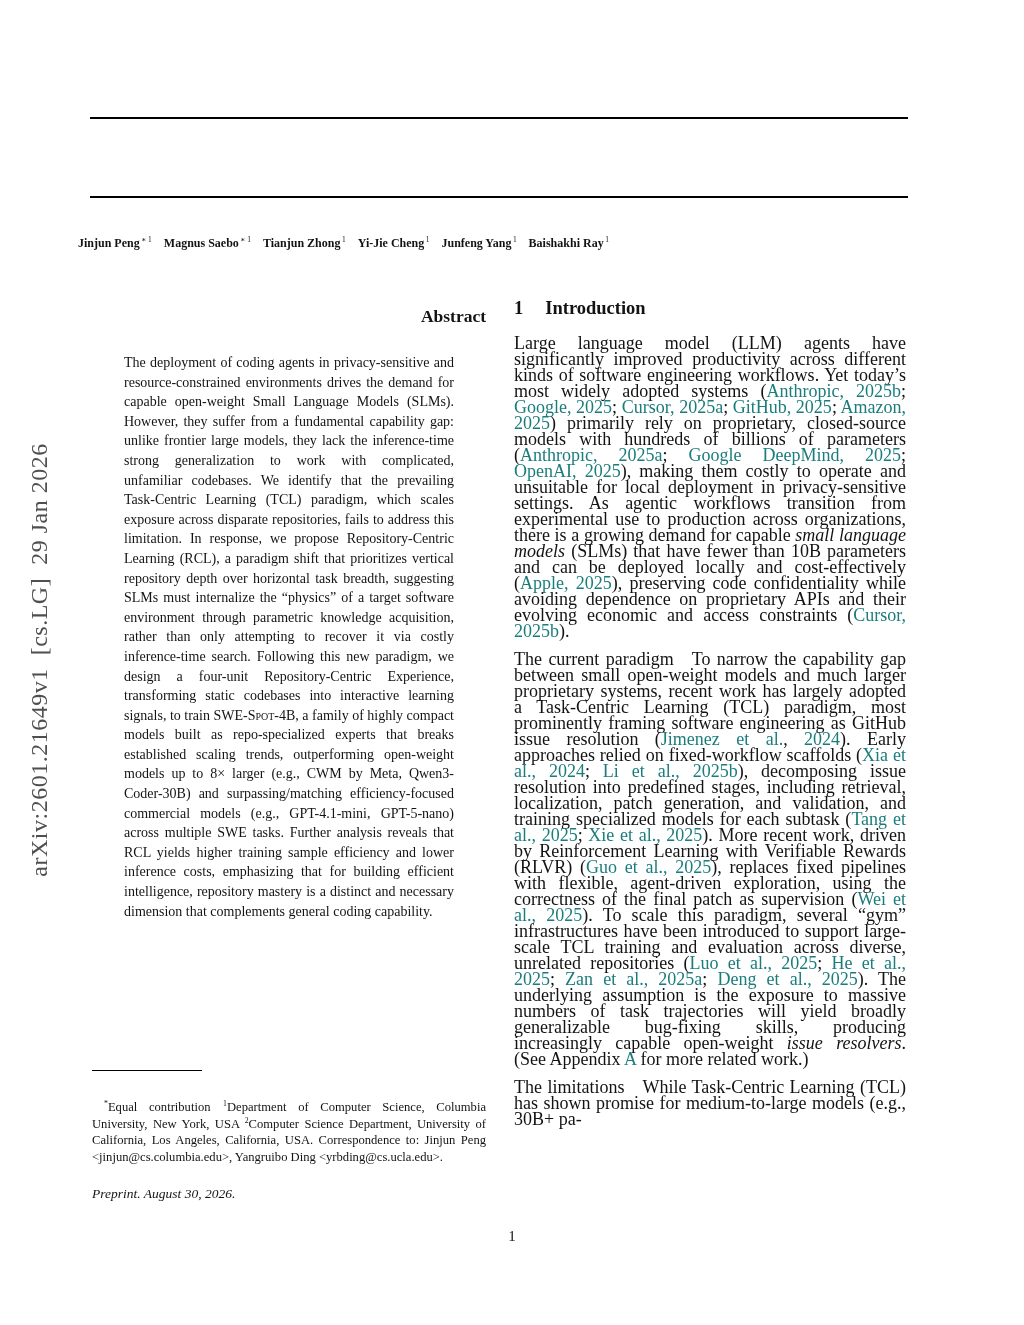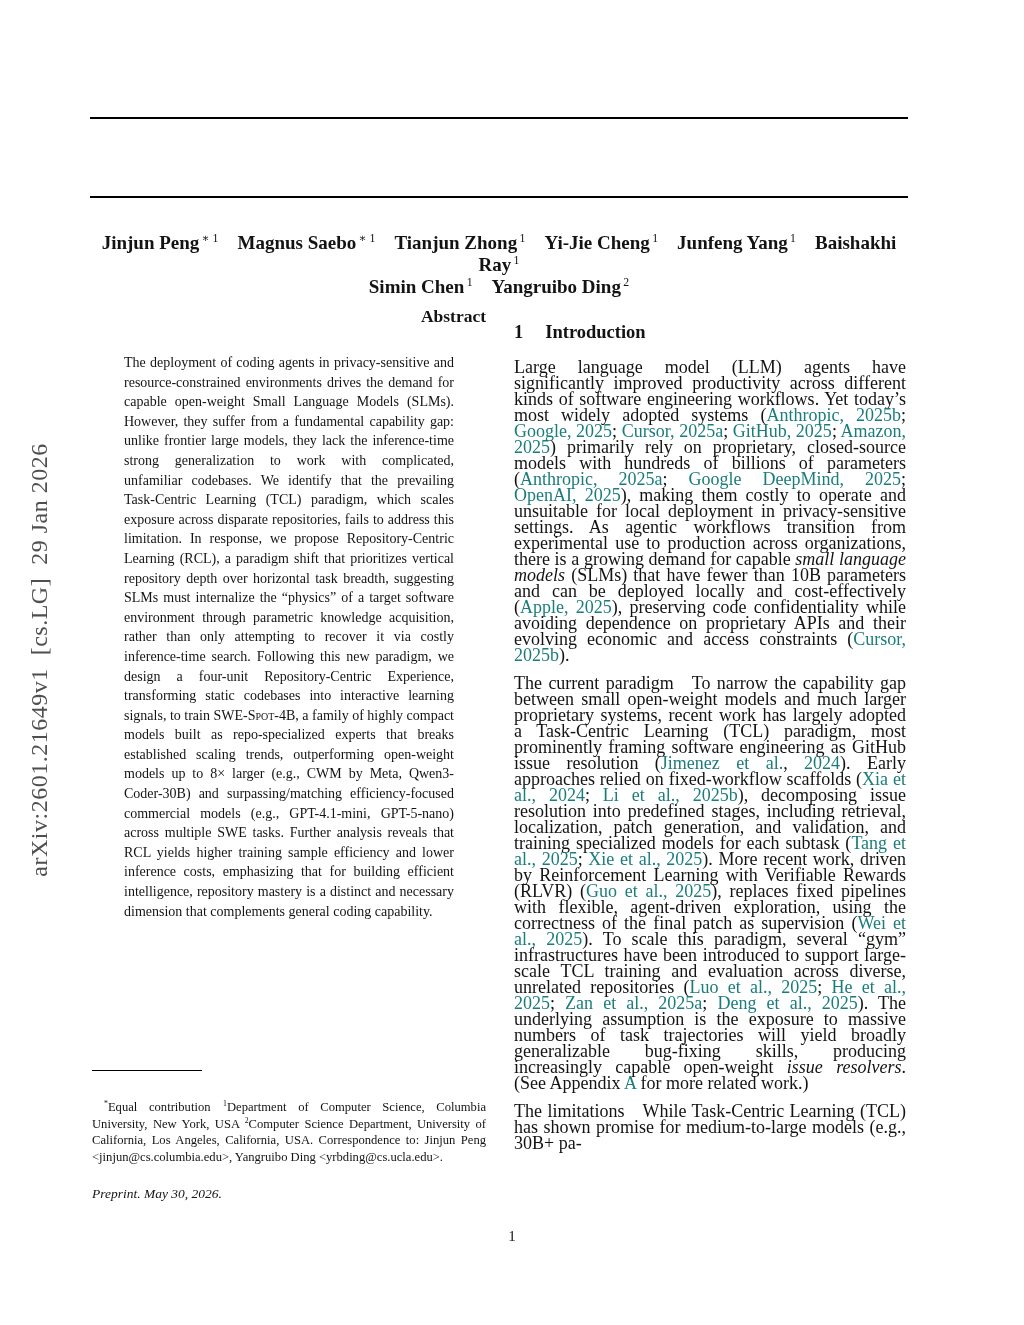--- a/index.html
+++ b/index.html
@@ -48,25 +48,25 @@
     width: 818px;
     text-align: center;
     font-weight: bold;
     font-size: 23px;
     line-height: 30px;
     white-space: nowrap;
   }
 
   .authors {
     position: absolute;
-    left: 90px;
+    left: 78px;
     top: 232px;
     width: 818px;
-    text-align: center;
-    font-size: 19px;
+    text-align: left;
+    font-size: 12px;
     line-height: 22px;
   }
   .authors .line { display: block; }
   .authors .seg-b { font-weight: bold; }
 
   .col-left {
     position: absolute;
     left: 92px;
     top: 306px;
     width: 394px;
@@ -80,21 +80,21 @@
   .abstract-body {
     margin: 16px 32px;
     text-align: justify;
     font-size: 14px;
     line-height: 19.6px;
   }
 
   .col-right {
     position: absolute;
     left: 514px;
-    top: 322px;
+    top: 298px;
     width: 392px;
   }
   .section-heading {
     font-weight: bold;
     font-size: 18.5px;
     margin-bottom: 16px;
   }
   .section-heading .sec-num { margin-right: 22px; }
   .body-para {
     text-align: justify;
@@ -155,21 +155,20 @@
 
   <div class="arxiv-strip">arXiv:2601.21649v1&nbsp;&nbsp;[cs.LG]&nbsp;&nbsp;29 Jan 2026</div>
 
   <div class="rule rule-top"></div>
 
 
   <div class="rule rule-bottom"></div>
 
   <div class="authors">
     <span class="line"><span class="seg-b">Jinjun Peng</span><span class="seg-sup"> ∗ 1</span><span> </span><span class="seg-b">Magnus Saebo</span><span class="seg-sup"> ∗ 1</span><span> </span><span class="seg-b">Tianjun Zhong</span><span class="seg-sup"> 1</span><span> </span><span class="seg-b">Yi-Jie Cheng</span><span class="seg-sup"> 1</span><span> </span><span class="seg-b">Junfeng Yang</span><span class="seg-sup"> 1</span><span> </span><span class="seg-b">Baishakhi Ray</span><span class="seg-sup"> 1</span></span>
-    <span class="line"><span class="seg-b">Simin Chen</span><span class="seg-sup"> 1</span><span> </span><span class="seg-b">Yangruibo Ding</span><span class="seg-sup"> 2</span></span>
   </div>
 
   <div class="col-left">
     <div class="abstract-heading">Abstract</div>
     <div class="abstract-body"><span>The deployment of coding agents in privacy-sensitive and resource-constrained environments drives the demand for capable open-weight Small Language Models (SLMs). However, they suffer from a fundamental capability gap: unlike frontier large models, they lack the inference-time strong generalization to work with complicated, unfamiliar codebases. We identify that the prevailing Task-Centric Learning (TCL) paradigm, which scales exposure across disparate repositories, fails to address this limitation. In response, we propose Repository-Centric Learning (RCL), a paradigm shift that prioritizes vertical repository depth over horizontal task breadth, suggesting SLMs must internalize the “physics” of a target software environment through parametric knowledge acquisition, rather than only attempting to recover it via costly inference-time search. Following this new paradigm, we design a four-unit Repository-Centric Experience, transforming static codebases into interactive learning signals, to train SWE-</span><span class="seg-sc">Spot</span><span>-4B, a family of highly compact models built as repo-specialized experts that breaks established scaling trends, outperforming open-weight models up to 8× larger (e.g., CWM by Meta, Qwen3-Coder-30B) and surpassing/matching efficiency-focused commercial models (e.g., GPT-4.1-mini, GPT-5-nano) across multiple SWE tasks. Further analysis reveals that RCL yields higher training sample efficiency and lower inference costs, emphasizing that for building efficient intelligence, repository mastery is a distinct and necessary dimension that complements general coding capability.</span></div>
   </div>
 
   <div class="col-right">
     <h2 class="section-heading">
       <span class="sec-num">1</span><span>Introduction</span>
@@ -177,17 +176,17 @@
     <p class="body-para"><span>Large language model (LLM) agents have significantly improved productivity across different kinds of software engineering workflows.  Yet today’s most widely adopted systems (</span><span class="seg-cite">Anthropic, 2025b</span><span>; </span><span class="seg-cite">Google, 2025</span><span>; </span><span class="seg-cite">Cursor, 2025a</span><span>; </span><span class="seg-cite">GitHub, 2025</span><span>; </span><span class="seg-cite">Amazon, 2025</span><span>) primarily rely on proprietary, closed-source models with hundreds of billions of parameters (</span><span class="seg-cite">Anthropic, 2025a</span><span>; </span><span class="seg-cite">Google DeepMind, 2025</span><span>; </span><span class="seg-cite">OpenAI, 2025</span><span>), making them costly to operate and unsuitable for local deployment in privacy-sensitive settings.  As agentic workflows transition from experimental use to production across organizations, there is a growing demand for capable </span><span class="seg-i">small language models</span><span> (SLMs) that have fewer than 10B parameters and can be deployed locally and cost-effectively (</span><span class="seg-cite">Apple, 2025</span><span>), preserving code confidentiality while avoiding dependence on proprietary APIs and their evolving economic and access constraints (</span><span class="seg-cite">Cursor, 2025b</span><span>).</span></p>
     <p class="body-para"><span class="seg-b">The current paradigm</span><span> To narrow the capability gap between small open-weight models and much larger proprietary systems, recent work has largely adopted a </span><span class="seg-b">Task-Centric Learning (TCL)</span><span> paradigm, most prominently framing software engineering as GitHub issue resolution (</span><span class="seg-cite">Jimenez et al.</span><span>, </span><span class="seg-cite">2024</span><span>).  Early approaches relied on fixed-workflow scaffolds (</span><span class="seg-cite">Xia et al., 2024</span><span>; </span><span class="seg-cite">Li et al., 2025b</span><span>), decomposing issue resolution into predefined stages, including retrieval, localization, patch generation, and validation, and training specialized models for each subtask (</span><span class="seg-cite">Tang et al., 2025</span><span>; </span><span class="seg-cite">Xie et al., 2025</span><span>).  More recent work, driven by Reinforcement Learning with Verifiable Rewards (RLVR) (</span><span class="seg-cite">Guo et al., 2025</span><span>), replaces fixed pipelines with flexible, agent-driven exploration, using the correctness of the final patch as supervision (</span><span class="seg-cite">Wei et al., 2025</span><span>).  To scale this paradigm, several “gym” infrastructures have been introduced to support large-scale TCL training and evaluation across diverse, unrelated repositories (</span><span class="seg-cite">Luo et al., 2025</span><span>; </span><span class="seg-cite">He et al., 2025</span><span>; </span><span class="seg-cite">Zan et al., 2025a</span><span>; </span><span class="seg-cite">Deng et al., 2025</span><span>). The underlying assumption is the exposure to massive numbers of task trajectories will yield broadly generalizable bug-fixing skills, producing increasingly capable open-weight </span><span class="seg-i">issue resolvers</span><span>. (See Appendix </span><span class="seg-cite">A</span><span> for more related work.)</span></p>
     <p class="body-para"><span class="seg-b">The limitations</span><span> While Task-Centric Learning (TCL) has shown promise for medium-to-large models (e.g., 30B+ pa-</span></p>
   </div>
 
   <div class="footnote-block">
     <div class="footnote-rule"></div>
     <div class="footnote-text"><span class="seg-sup">*</span><span>Equal contribution </span><span class="seg-sup">1</span><span>Department of Computer Science, Columbia University, New York, USA </span><span class="seg-sup">2</span><span>Computer Science Department, University of California, Los Angeles, California, USA. Correspondence to: Jinjun Peng &lt;jinjun@cs.columbia.edu&gt;, Yangruibo Ding &lt;yrbding@cs.ucla.edu&gt;.</span></div>
   </div>
 
-  <div class="preprint-note">Preprint. May 30, 2026.</div>
+  <div class="preprint-note">Preprint. August 30, 2026.</div>
 
   <div class="page-number">1</div>
 
 </div>
 
 </body></html>

